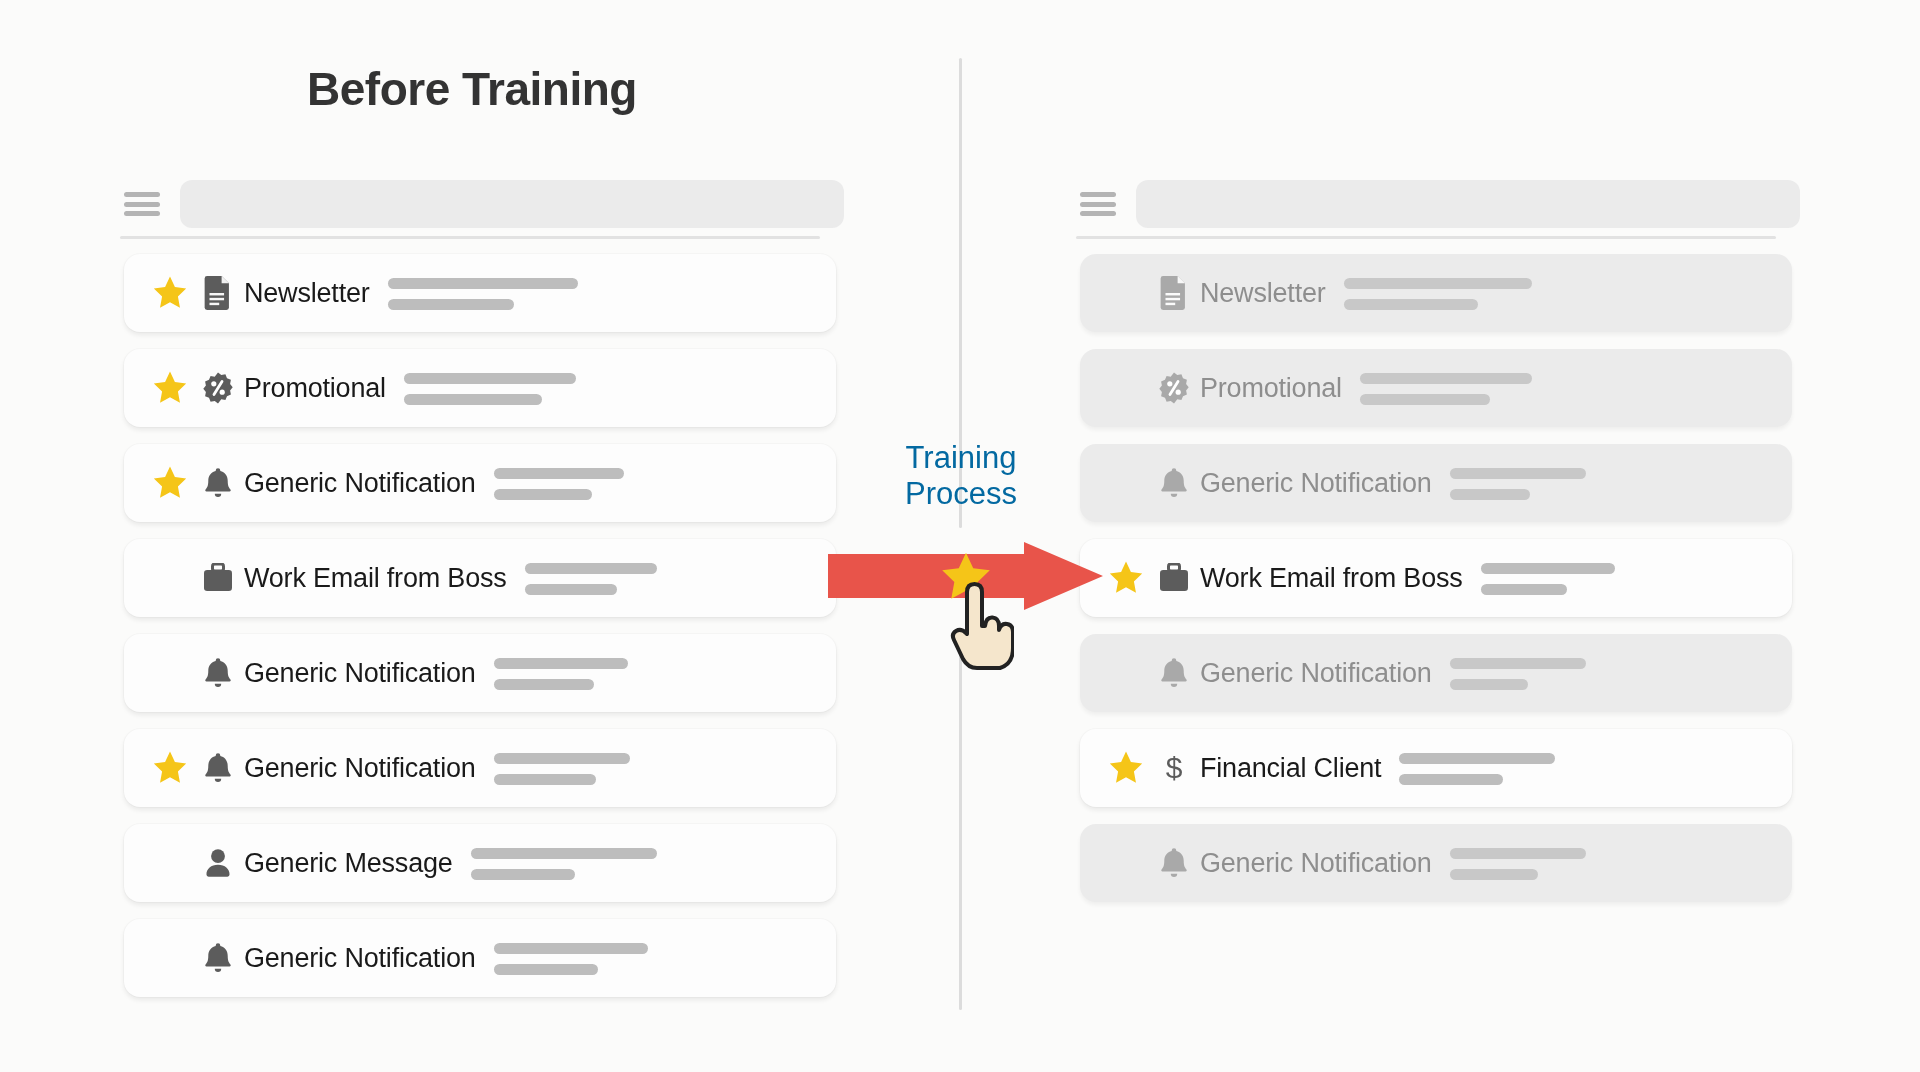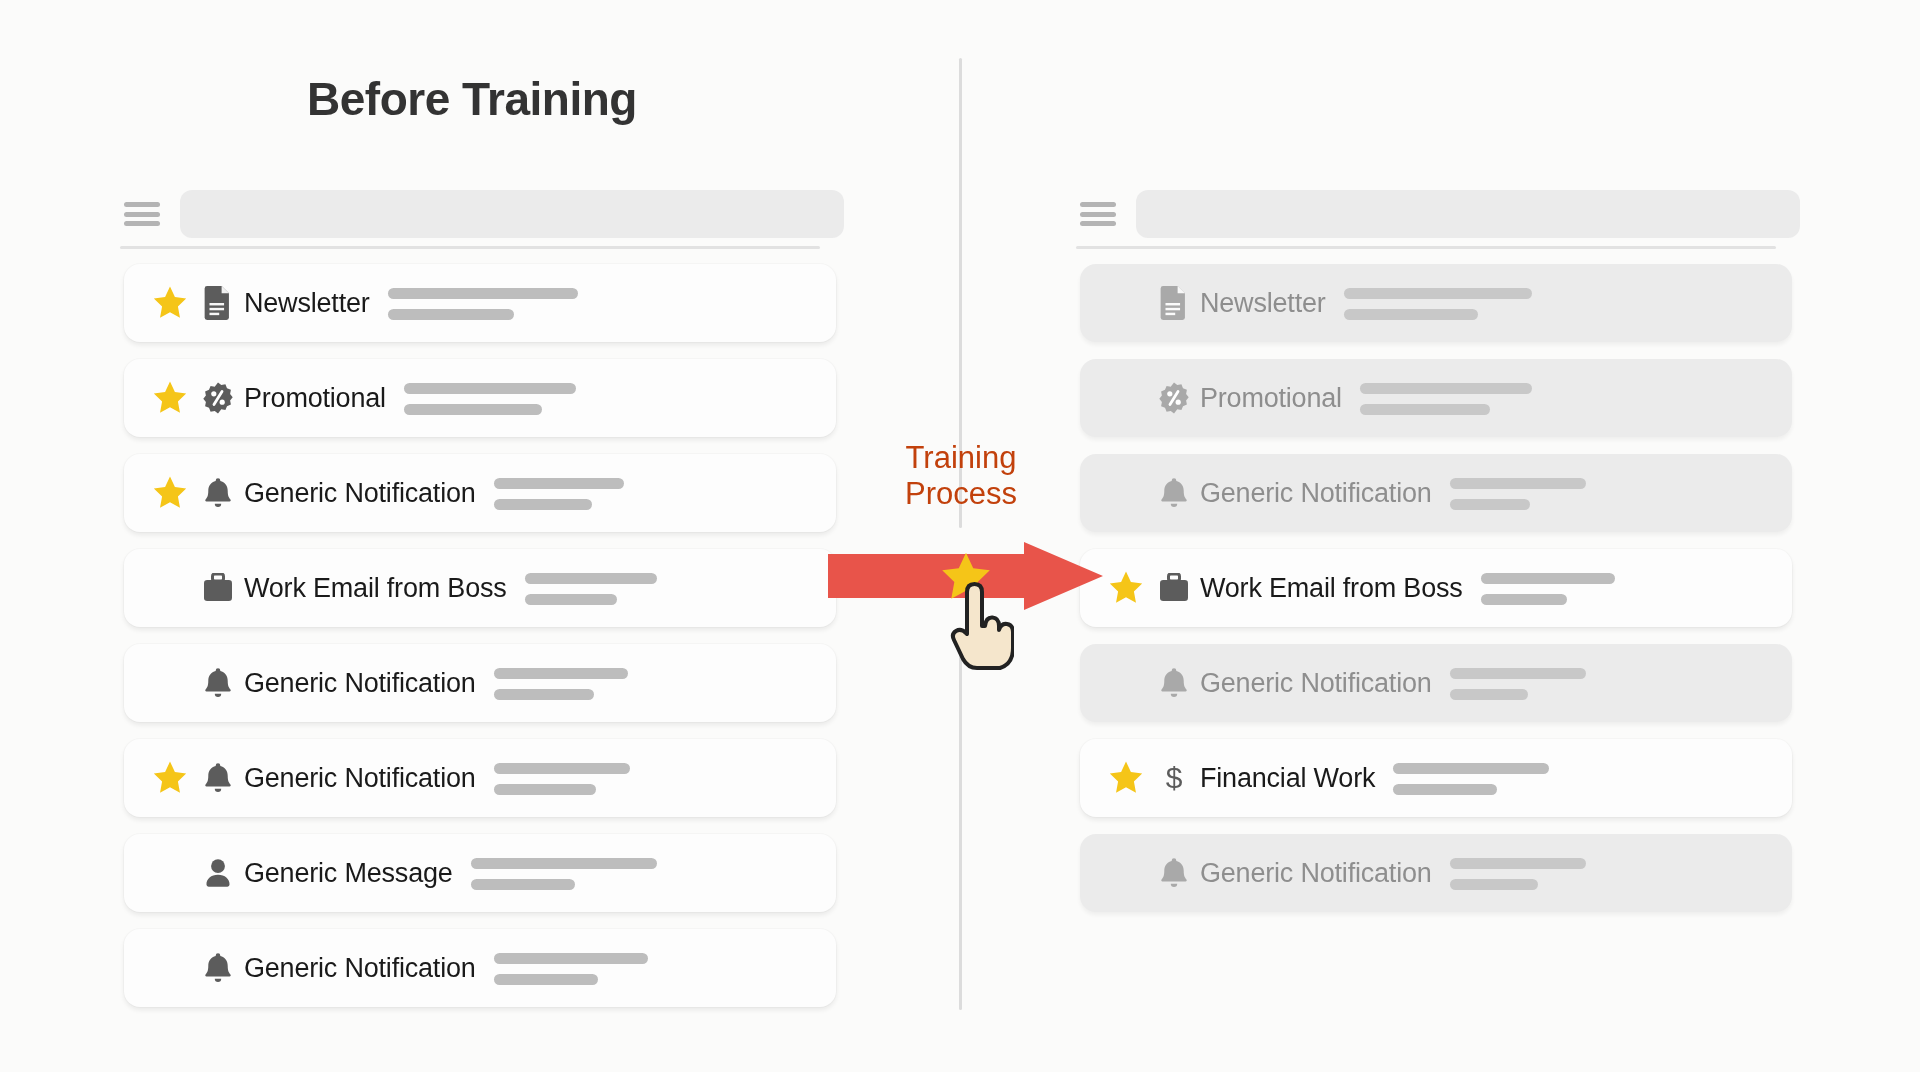--- a/index.html
+++ b/index.html
@@ -30,21 +30,21 @@
     width: 3px;
     background: #dcdcdc;
     border-radius: 2px;
   }
   .divider-top    { top: 58px;  height: 470px; }
   .divider-bottom { top: 640px; height: 370px; }
 
   
   .column {
     position: absolute;
-    top: 12px;
+    top: 2px;
     width: 790px;
     height: 836px;
   }
   .col-left  { left: 86px; }
   .col-right { left: 1042px; }
 
   .col-title {
     position: absolute;
     top: 60px;
     left: 0;
@@ -175,21 +175,21 @@
 
   
   .process {
     position: absolute;
     left: 836px;
     top: 440px;
     width: 250px;
     text-align: center;
     font-size: 31px;
     line-height: 1.15;
-    color: #c2410c;
+    color: #0369a1;
     white-space: pre-line;
   }
 
   .arrow-wrap {
     position: absolute;
     left: 828px;
     top: 542px;
     width: 275px;
     height: 68px;
   }
@@ -462,21 +462,21 @@
           <div class="star-slot">
             <svg width="38" height="38" viewBox="0 0 24 24">
               <path fill="#F5C518" d="M12 1.6l3.1 6.6 7.1 .95-5.2 5.0 1.3 7.2-6.3-3.5-6.3 3.5 1.3-7.2-5.2-5.0 7.1-.95z"></path>
             </svg>
           </div>
           <div class="cat-slot">
             <svg width="24" height="34" viewBox="0 0 20 34">
               <text x="10" y="27" text-anchor="middle" font-family="Liberation Sans, sans-serif" font-size="30" font-weight="500" fill="#5c5c5c">$</text>
             </svg>
           </div>
-          <span class="row-label">Financial Work</span>
+          <span class="row-label">Financial Client</span>
           <div class="skel">
             <i style="width:156px"></i>
             <i style="width:104px"></i>
           </div>
         </div>
         <div class="row dim">
           <div class="star-slot"></div>
           <div class="cat-slot">
             <svg width="28" height="32" viewBox="0 0 24 28">
               <path fill="#a9a9a9" d="M12 1a2 2 0 0 1 2 2v.6c4 .9 6.5 4.3 6.5 8.4 0 5 1.3 6.4 2.4 7.6.6.7.1 1.8-.8 1.8H1.9c-.9 0-1.4-1.1-.8-1.8 1.1-1.2 2.4-2.6 2.4-7.6 0-4.1 2.5-7.5 6.5-8.4V3a2 2 0 0 1 2-2z"></path>

